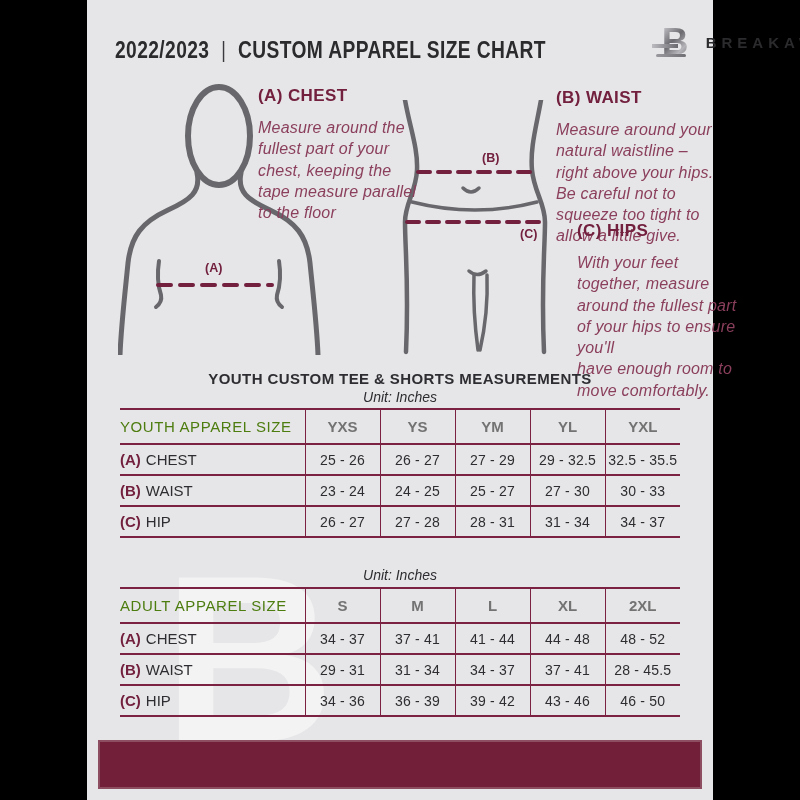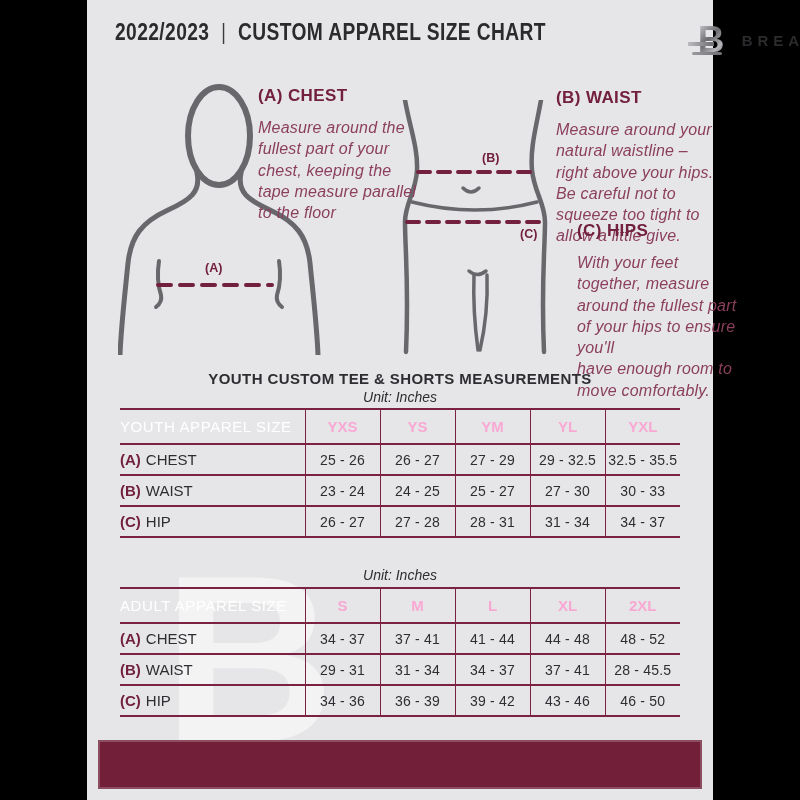--- a/index.html
+++ b/index.html
@@ -7,21 +7,21 @@
   #stage{position:relative;width:800px;height:800px;background:#000;overflow:hidden;}
   #doc{position:absolute;left:87px;top:0;width:626px;height:800px;background:#E6E6E8;}
   .abs{position:absolute;}
 
   
   #watermark{position:absolute;left:163px;top:540px;font-size:238px;font-weight:700;
     color:rgba(251,251,252,0.6);line-height:1;z-index:1;letter-spacing:-6px;}
 
   
   #hdr{position:absolute;left:87px;top:18px;width:626px;height:46px;display:flex;
-    align-items:flex-start;justify-content:space-between;padding:0 28px;z-index:2;gap:36px;}
+    align-items:flex-end;justify-content:space-between;padding:0 28px;z-index:2;}
   .hdr-left{display:flex;align-items:center;gap:13px;transform:scaleX(0.8);
     transform-origin:left center;white-space:nowrap;}
   .hdr-season,.hdr-title{font-size:24px;font-weight:700;color:#2B2B2E;letter-spacing:0.5px;}
   .hdr-sep{font-size:22px;font-weight:300;color:#3A3A3E;padding:0 2px;}
   .hdr-right{display:flex;align-items:center;gap:10px;}
   .logo{position:relative;width:42px;height:44px;}
   .logo-b{position:absolute;left:8px;top:0;font-size:37px;font-weight:700;line-height:44px;
     color:#84848A;background:linear-gradient(135deg,#c9c9cd 10%,#6b6b6f 45%,#b5b5b9 70%,#5d5d61 100%);
     -webkit-background-clip:text;background-clip:text;-webkit-text-fill-color:transparent;}
   .logo-bar{position:absolute;left:-2px;top:24px;width:26px;height:4px;
@@ -46,23 +46,23 @@
   
   table.size{position:absolute;left:120px;width:560px;border-collapse:collapse;
     table-layout:fixed;z-index:2;border-bottom:2px solid #7B2243;}
   table.size tr{border-top:2px solid #7B2243;}
   table.size th,table.size td{padding:0;border:0;}
   table.size th+th,table.size td+td{border-left:1.5px solid #7B2243;}
   table.size thead tr{height:35px;}
   table.size tbody tr{height:31px;}
   .col-label{width:185px;}
   .col-size{width:75px;}
-  th.rowhead{font-size:15px;font-weight:400;color:#ffffff;text-align:left;
+  th.rowhead{font-size:15px;font-weight:400;color:#4d7c0f;text-align:left;
     padding-left:17px;letter-spacing:0.6px;}
-  th.sizehead{font-size:15px;font-weight:700;color:#f9a8d4;}
+  th.sizehead{font-size:15px;font-weight:700;color:#737373;}
   td.rowlabel{font-size:15px;color:#2E2E32;text-align:left;padding-left:17px;}
   td.rowlabel .mk{font-weight:700;color:#72203D;margin-right:5px;}
   td.val{font-size:14px;color:#2E2E32;text-align:center;letter-spacing:0.2px;}
 
   
   #footer{position:absolute;left:98px;top:740px;width:604px;height:49px;background:#72203A;
     z-index:4;box-shadow:inset 0 0 0 2px rgba(240,240,242,0.22);}
 </style>
 </head>
 <body>

